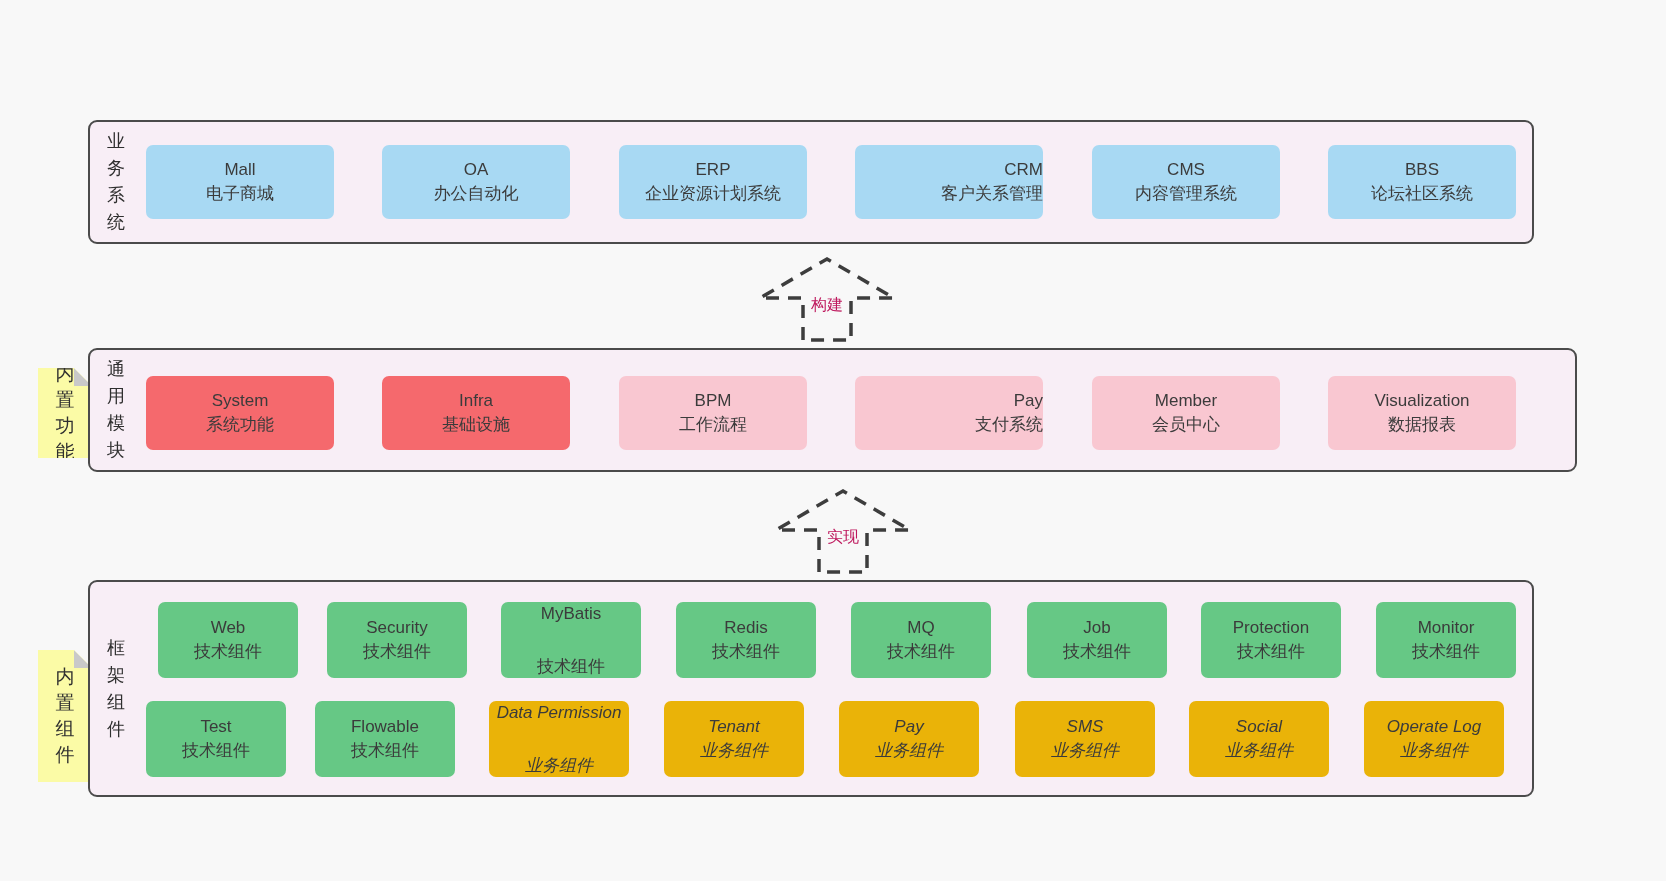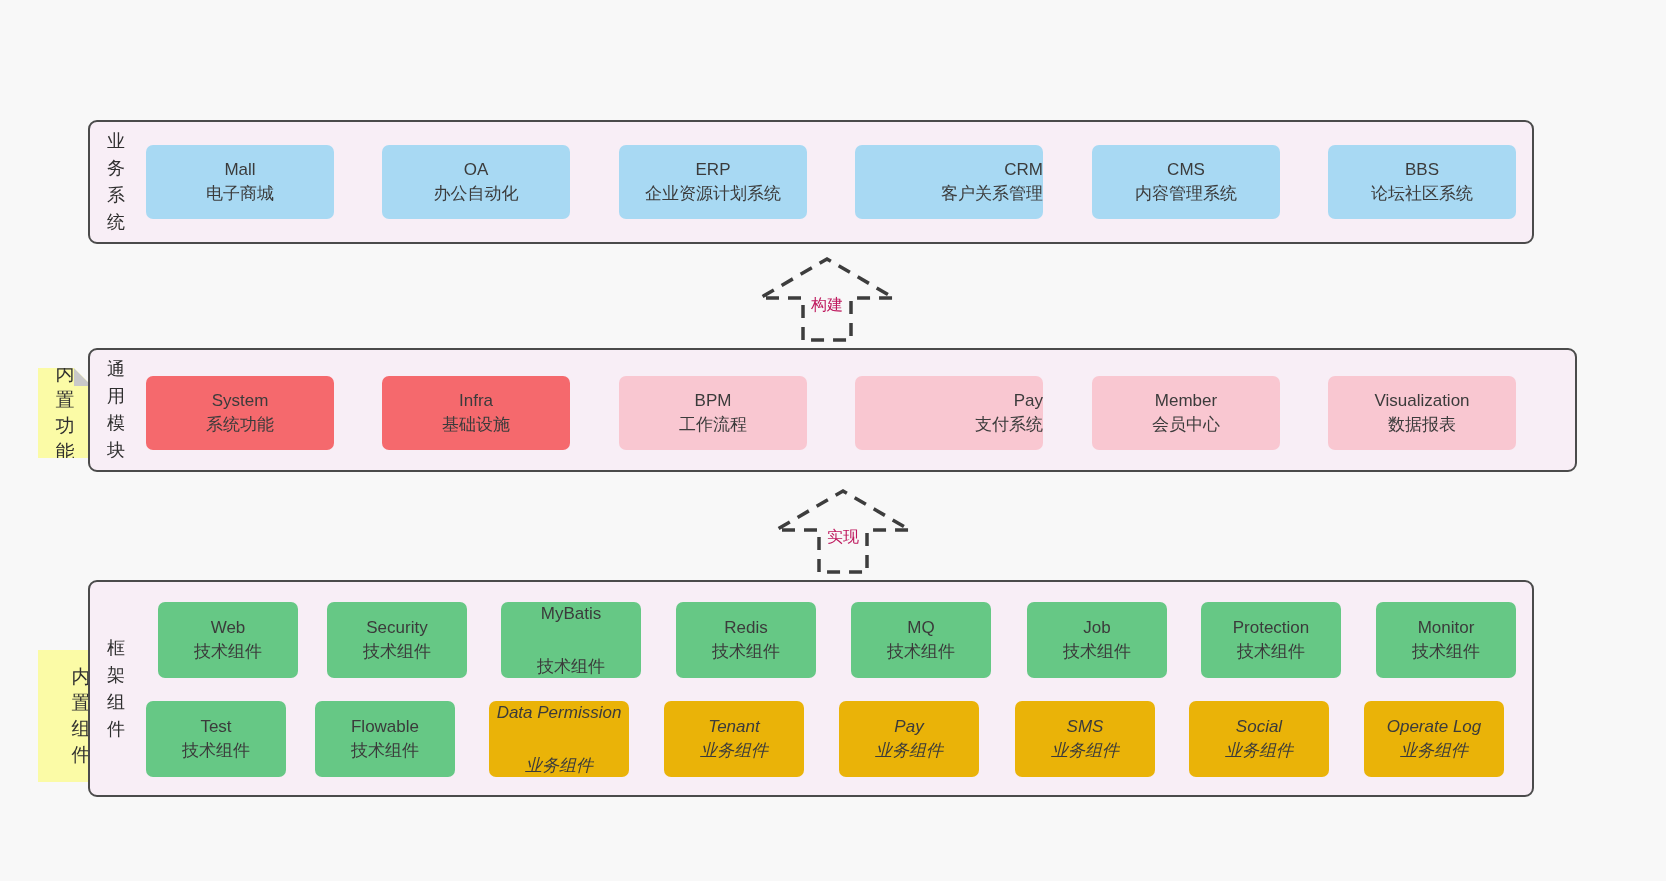--- a/index.html
+++ b/index.html
@@ -55,21 +55,21 @@
   .c8-0{left:56px;}  .c8-1{left:225px;} .c8-2{left:399px;gap:29px;} .c8-3{left:574px;}
   .c8-4{left:749px;} .c8-5{left:925px;} .c8-6{left:1099px;}.c8-7{left:1274px;}
   .sticky{
     position:absolute;left:38px;width:54px;
     background:#fbfba6;
     z-index:1;
     clip-path:polygon(0 0, calc(100% - 18px) 0, 100% 18px, 100% 100%, 0 100%);
     display:flex;align-items:center;justify-content:center;
   }
   #sticky-modules{top:368px;height:90px;}
-  #sticky-framework{top:650px;height:132px;padding-left:16px;}
+  #sticky-framework{top:650px;height:132px;}
   .sticky .fold{
     position:absolute;top:0;right:0;width:18px;height:18px;
     background:#c9c9c9;
     clip-path:polygon(0 0, 100% 100%, 0 100%);
   }
   .sticky .sticky-text{
     width:22px;font-size:19px;line-height:26px;
     text-align:center;word-break:break-all;color:#2f2f2f;
   }
   .arrow{

